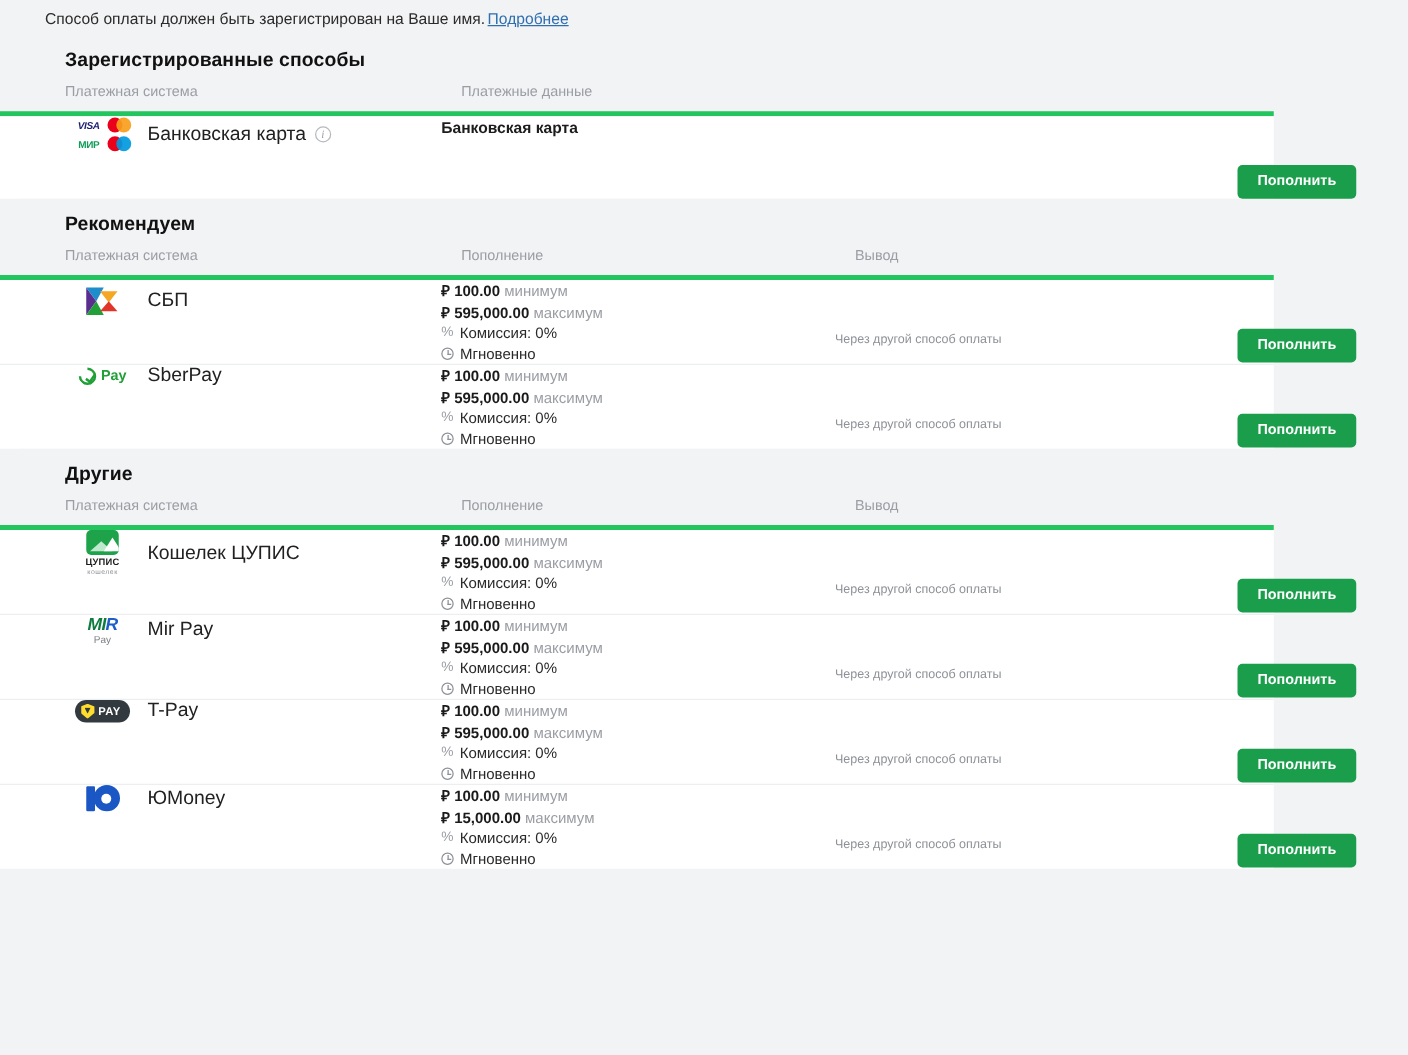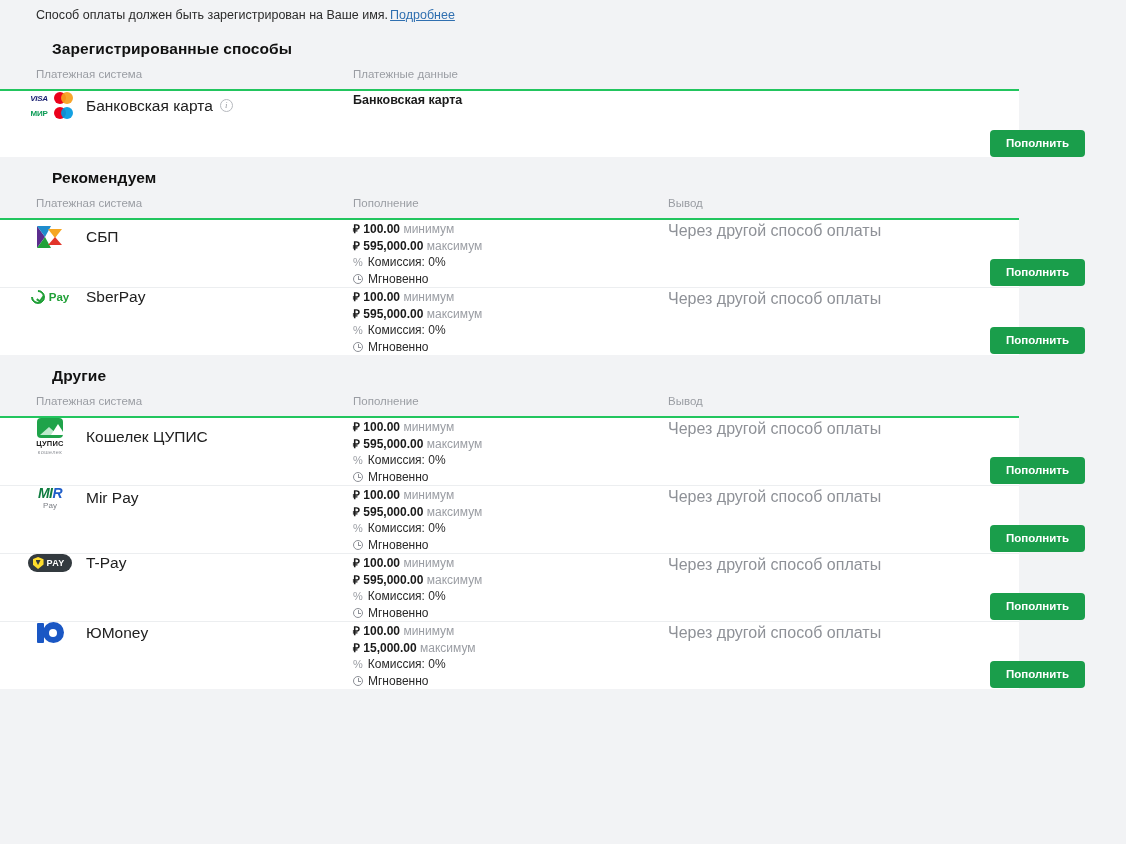--- a/index.html
+++ b/index.html
@@ -34,36 +34,36 @@
     padding: 12px 0 10px 36px;
     background: #f2f3f5;
     letter-spacing: 0.1px;
     margin-left: 16px;
   }
   .col-head {
     display: flex;
     align-items: center;
     font-size: 11.5px;
     color: #9a9da3;
-    padding: 0 0 9px 0;
+    padding: 0 0 9px 16px;
     background: #f2f3f5;
-    border-bottom: 2px solid #22c55e;
+    border-bottom: 4px solid #22c55e;
   }
 
   
   .row {
     display: flex;
     align-items: flex-start;
     background: #ffffff;
     border-bottom: 1px solid #eceef0;
     min-height: 62px;
   }
   .row.last { border-bottom: none; }
 
-  .c-sys   { width: 345px; flex: 0 0 345px; padding-left: 24px; display: flex; align-items: center; }
+  .c-sys   { width: 345px; flex: 0 0 345px; padding-left: 56px; display: flex; align-items: center; }
   .c-top   { width: 315px; flex: 0 0 315px; padding-left: 8px; }
   .c-out   { width: 325px; flex: 0 0 325px; padding-left: 8px; }
   .c-btn   { flex: 1 1 auto; display: flex; justify-content: flex-start; padding-left: 5px; margin-top: 39px; }
 
   .col-head .c-sys { padding-left: 36px; }
 
   
   .logo-wrap {
     width: 52px; flex: 0 0 52px;
     display: flex; align-items: center; justify-content: center;
@@ -110,21 +110,21 @@
   }
   .clock::before {
     content: ""; position: absolute; left: 4px; top: 1.5px;
     width: 1px; height: 3.5px; background: #8d9097;
   }
   .clock::after {
     content: ""; position: absolute; left: 4px; top: 4.5px;
     width: 3px; height: 1px; background: #8d9097;
   }
 
-  .withdraw-text { font-size: 16px; color: #8e9197; padding-top: 2px; }
+  .withdraw-text { font-size: 10px; color: #8e9197; padding-top: 2px; margin-top: 40px; }
 
   
   .btn-top-up {
     background: #1a9e4b;
     color: #ffffff;
     font-size: 11.5px;
     font-weight: bold;
     border: none;
     border-radius: 4px;
     padding: 7px 16px 8px;

